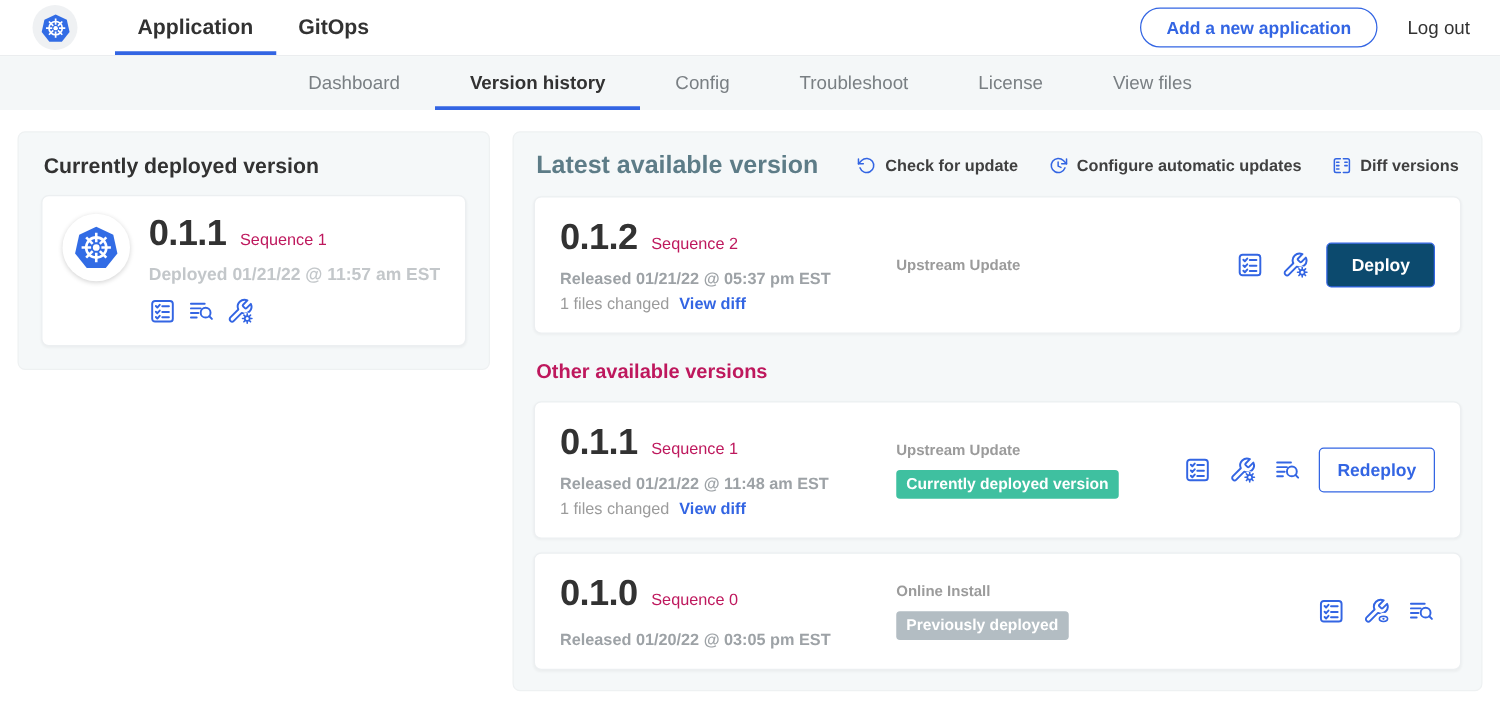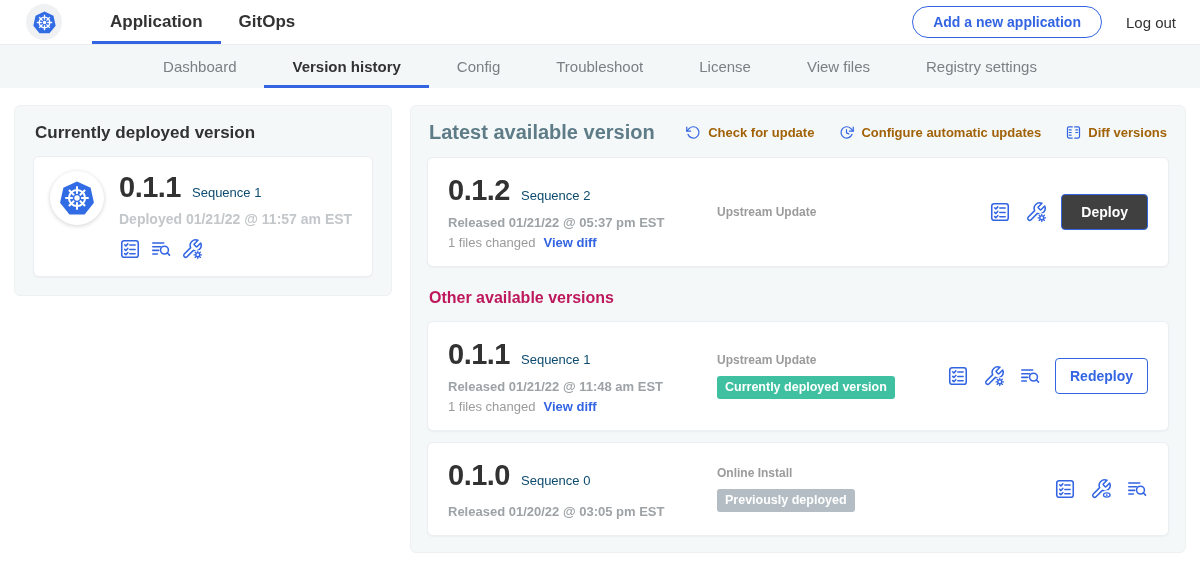--- a/index.html
+++ b/index.html
@@ -28,45 +28,45 @@
   .main { display:flex; gap:18px; padding:17px 14px 0 14px; align-items:flex-start; }
   .gray-card { background:#f5f8f9; border:1px solid #eef1f2; border-radius:6px; }
 
   
   .deployed-card { width:378px; padding:15px 18px 18px; }
   .deployed-title { font-size:17px; font-weight:bold; color:#323232; margin:2px 0 13px 2px; }
   .deployed-inner { background:#fff; border:1px solid #eceff1; border-radius:6px; padding:14px 16px 16px; display:flex; gap:15px; box-shadow:0 1px 2px rgba(0,0,0,.04); }
   .k8s-badge { width:54px; height:54px; border-radius:50%; background:#fff; box-shadow:0 1px 4px rgba(0,0,0,.18); display:flex; align-items:center; justify-content:center; flex:0 0 54px; }
   .ver-line { display:flex; align-items:baseline; gap:11px; }
   .ver-big { font-size:29px; font-weight:bold; color:#323232; letter-spacing:-.5px; }
-  .seq { font-size:13px; color:#0c4a6e; }
+  .seq { font-size:13px; color:#be185d; }
   .deployed-at { margin-top:7px; font-size:14px; color:#c3c7ca; font-weight:bold; }
   .icon-row { margin-top:11px; display:flex; align-items:center; gap:9px; }
   .act-icon { width:22px; height:22px; cursor:pointer; display:block; }
   .act-icon svg { width:100%; height:100%; }
 
   
   .versions-panel { flex:1; padding:13px 16px 16px; }
   .panel-head { display:flex; align-items:center; justify-content:space-between; margin:2px 2px 13px; }
   .panel-title { font-size:20px; font-weight:bold; color:#5d7c87; }
   .panel-actions { display:flex; align-items:center; gap:24px; }
-  .panel-link { display:flex; align-items:center; gap:6px; color:#a16207; font-size:13px; font-weight:bold; cursor:pointer; }
+  .panel-link { display:flex; align-items:center; gap:6px; color:#404040; font-size:13px; font-weight:bold; cursor:pointer; }
   .panel-link svg { width:17px; height:17px; }
 
   .version-row { background:#fff; border:1px solid #eceff1; border-radius:6px; padding:16px 20px; display:flex; align-items:center; box-shadow:0 1px 2px rgba(0,0,0,.04); }
   .v-left { flex:0 0 255px; }
   .released { margin-top:8px; font-size:13px; font-weight:bold; color:#9da2a6; }
   .files-row { margin-top:5px; font-size:13px; color:#9b9b9b; display:flex; gap:8px; }
   .view-diff { color:#3365e3; font-weight:bold; cursor:pointer; }
   .v-mid { flex:1; padding-left:14px; }
   .source-label { font-size:12px; font-weight:bold; color:#9b9b9b; }
   .badge { display:inline-block; margin-top:9px; padding:4px 8px 5px; border-radius:3px; font-size:12.5px; font-weight:bold; color:#fff; }
   .v-right { display:flex; align-items:center; gap:14px; }
   .btn { font-family:inherit; font-size:14px; font-weight:bold; border-radius:4px; cursor:pointer; }
-  .btn-primary { background:#404040; color:#fff; border:1px solid #3365e3; padding:9px 19px; }
+  .btn-primary { background:#0c4a6e; color:#fff; border:1px solid #3365e3; padding:9px 19px; }
   .btn-outline { background:#fff; color:#3365e3; border:1px solid #3365e3; padding:9px 14px; }
   .other-title { font-size:16px; font-weight:bold; color:#be185d; margin:22px 2px 14px; }
   .row-gap { height:11px; }
 
   .blue-ic { stroke:#3365e3; fill:none; stroke-width:1.7; stroke-linecap:round; stroke-linejoin:round; }
 </style>
 </head>
 <body>
 
 <svg width="0" height="0" style="position:absolute">
@@ -184,23 +184,20 @@
         <span>Config</span>
       </div>
     <div class="subnav-tab">
         <span>Troubleshoot</span>
       </div>
     <div class="subnav-tab">
         <span>License</span>
       </div>
     <div class="subnav-tab">
         <span>View files</span>
-      </div>
-    <div class="subnav-tab">
-        <span>Registry settings</span>
       </div>
   </nav>
 
   <main class="main">
 
     <section class="gray-card deployed-card">
       <h2 class="deployed-title">Currently deployed version</h2>
       <div class="deployed-inner">
         <div class="k8s-badge">
           <svg viewBox="0 0 24 24" width="38" height="38">

